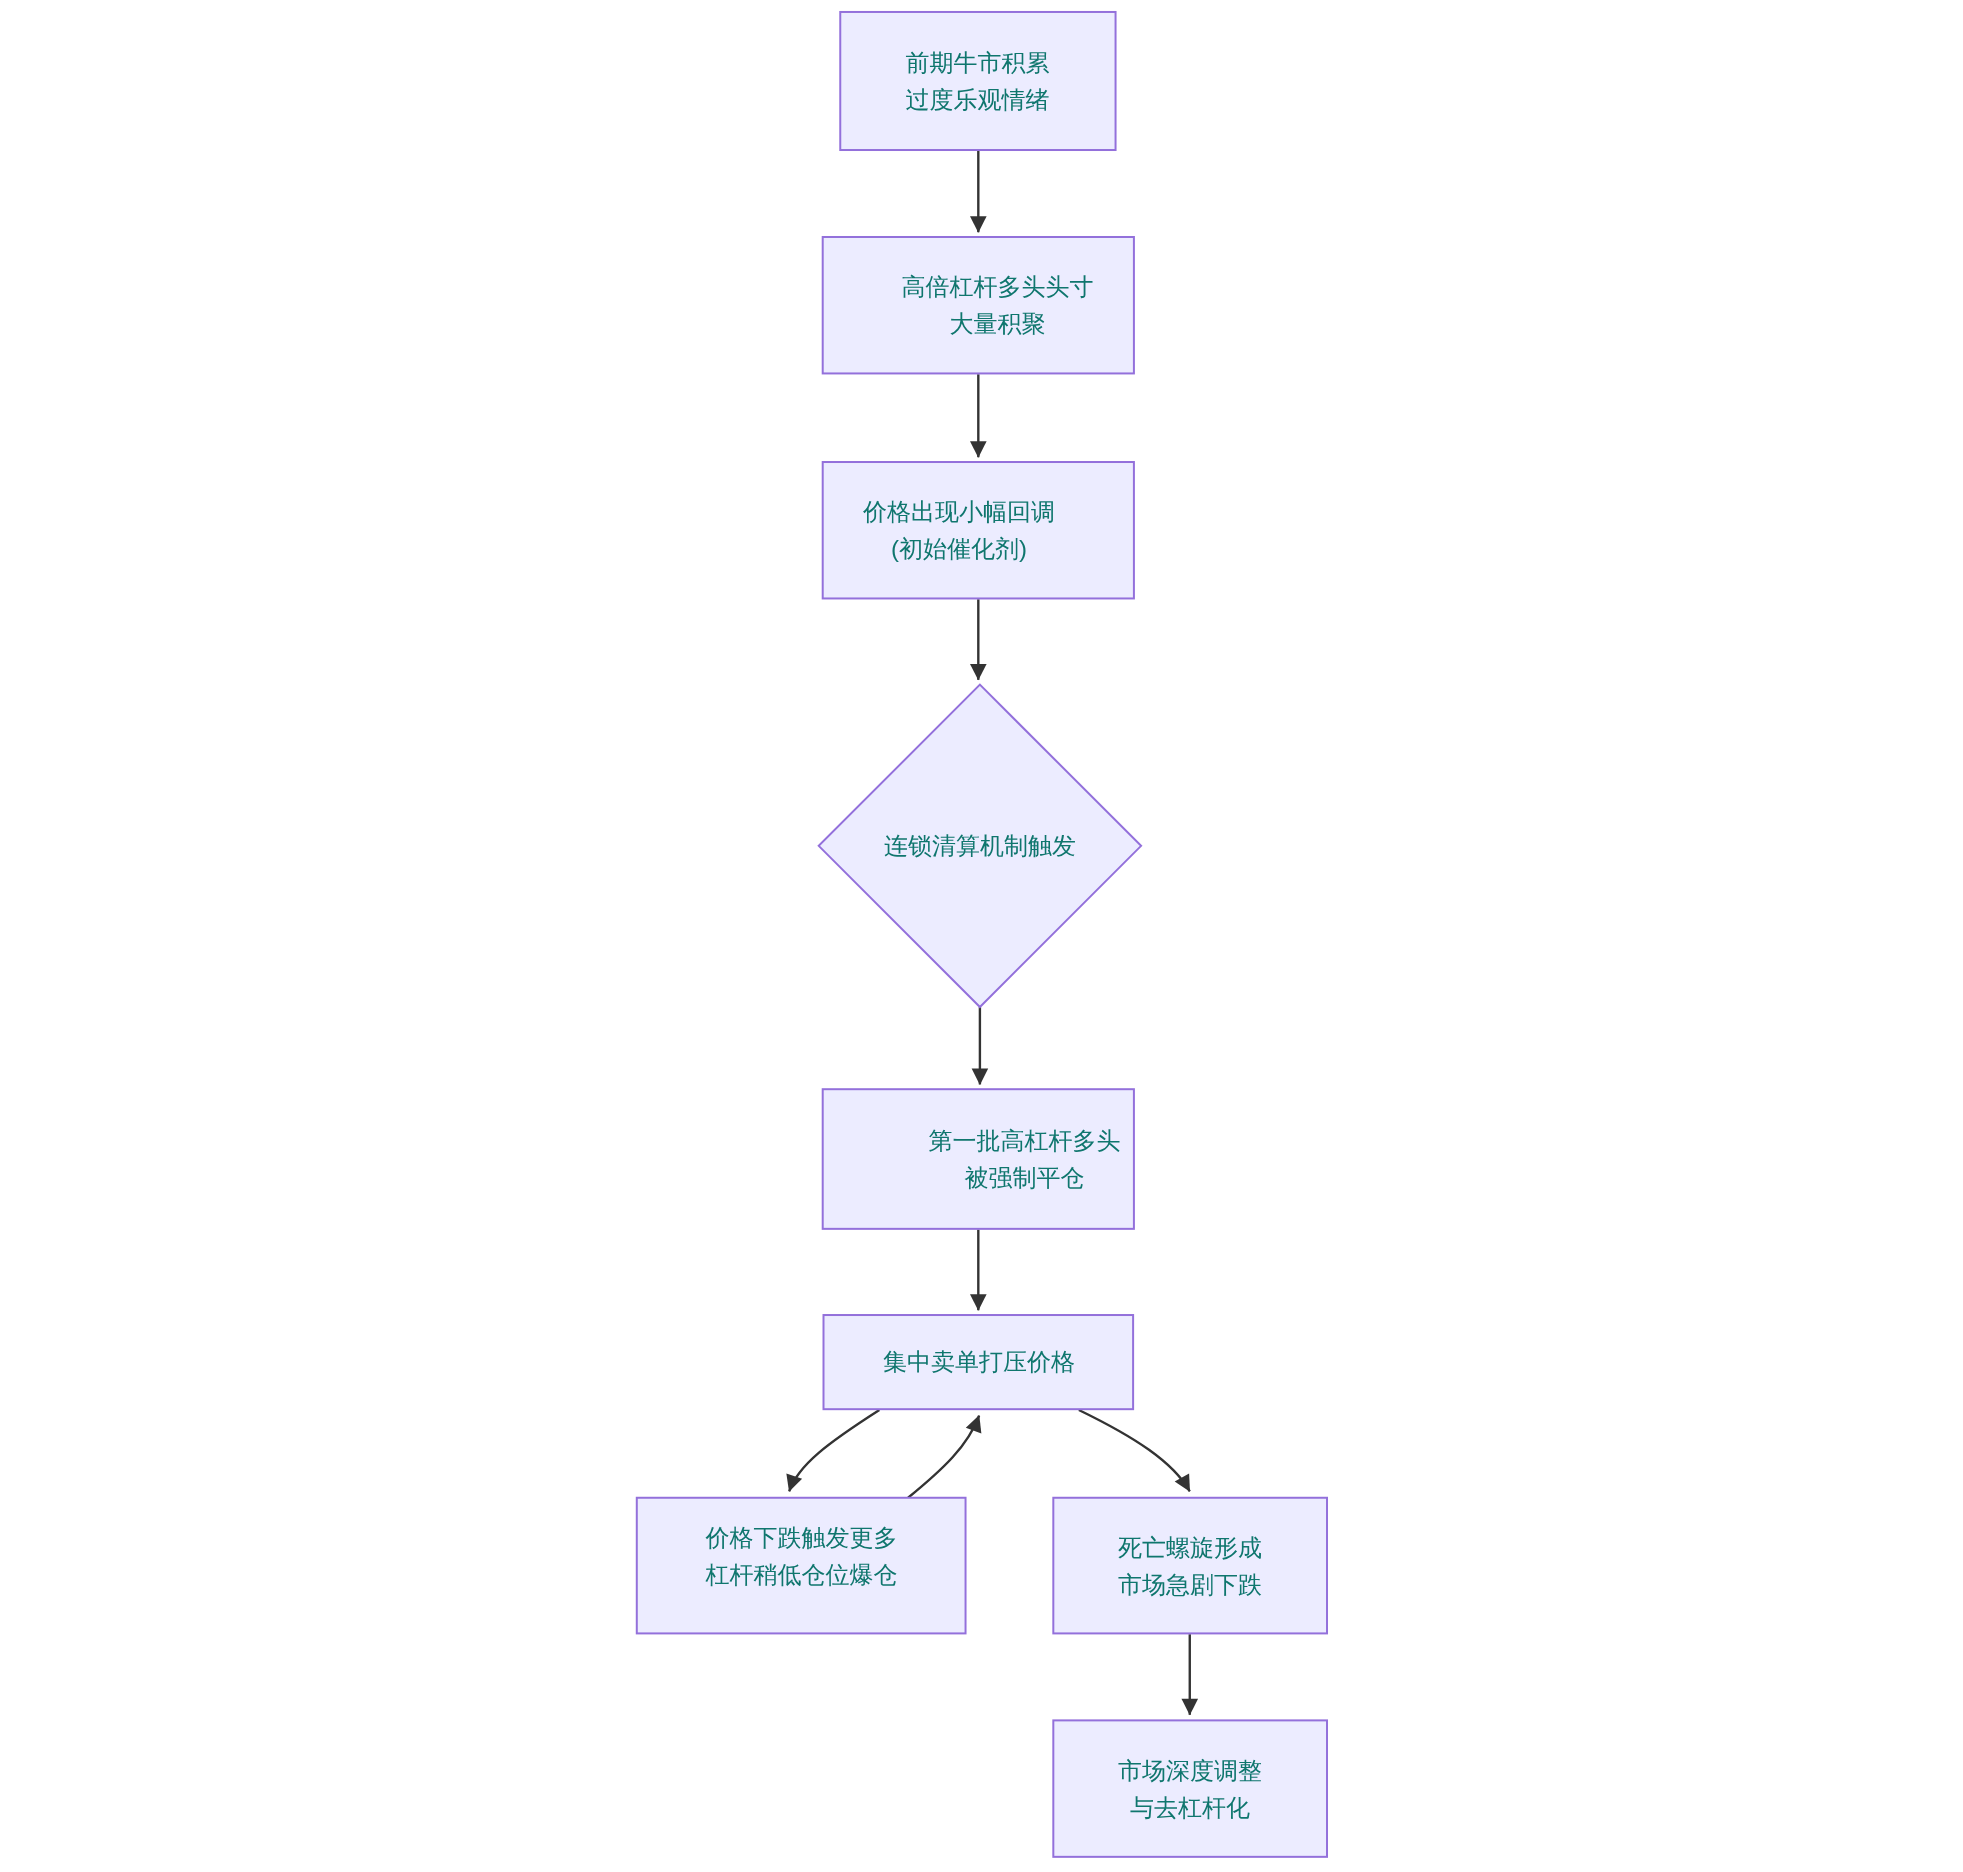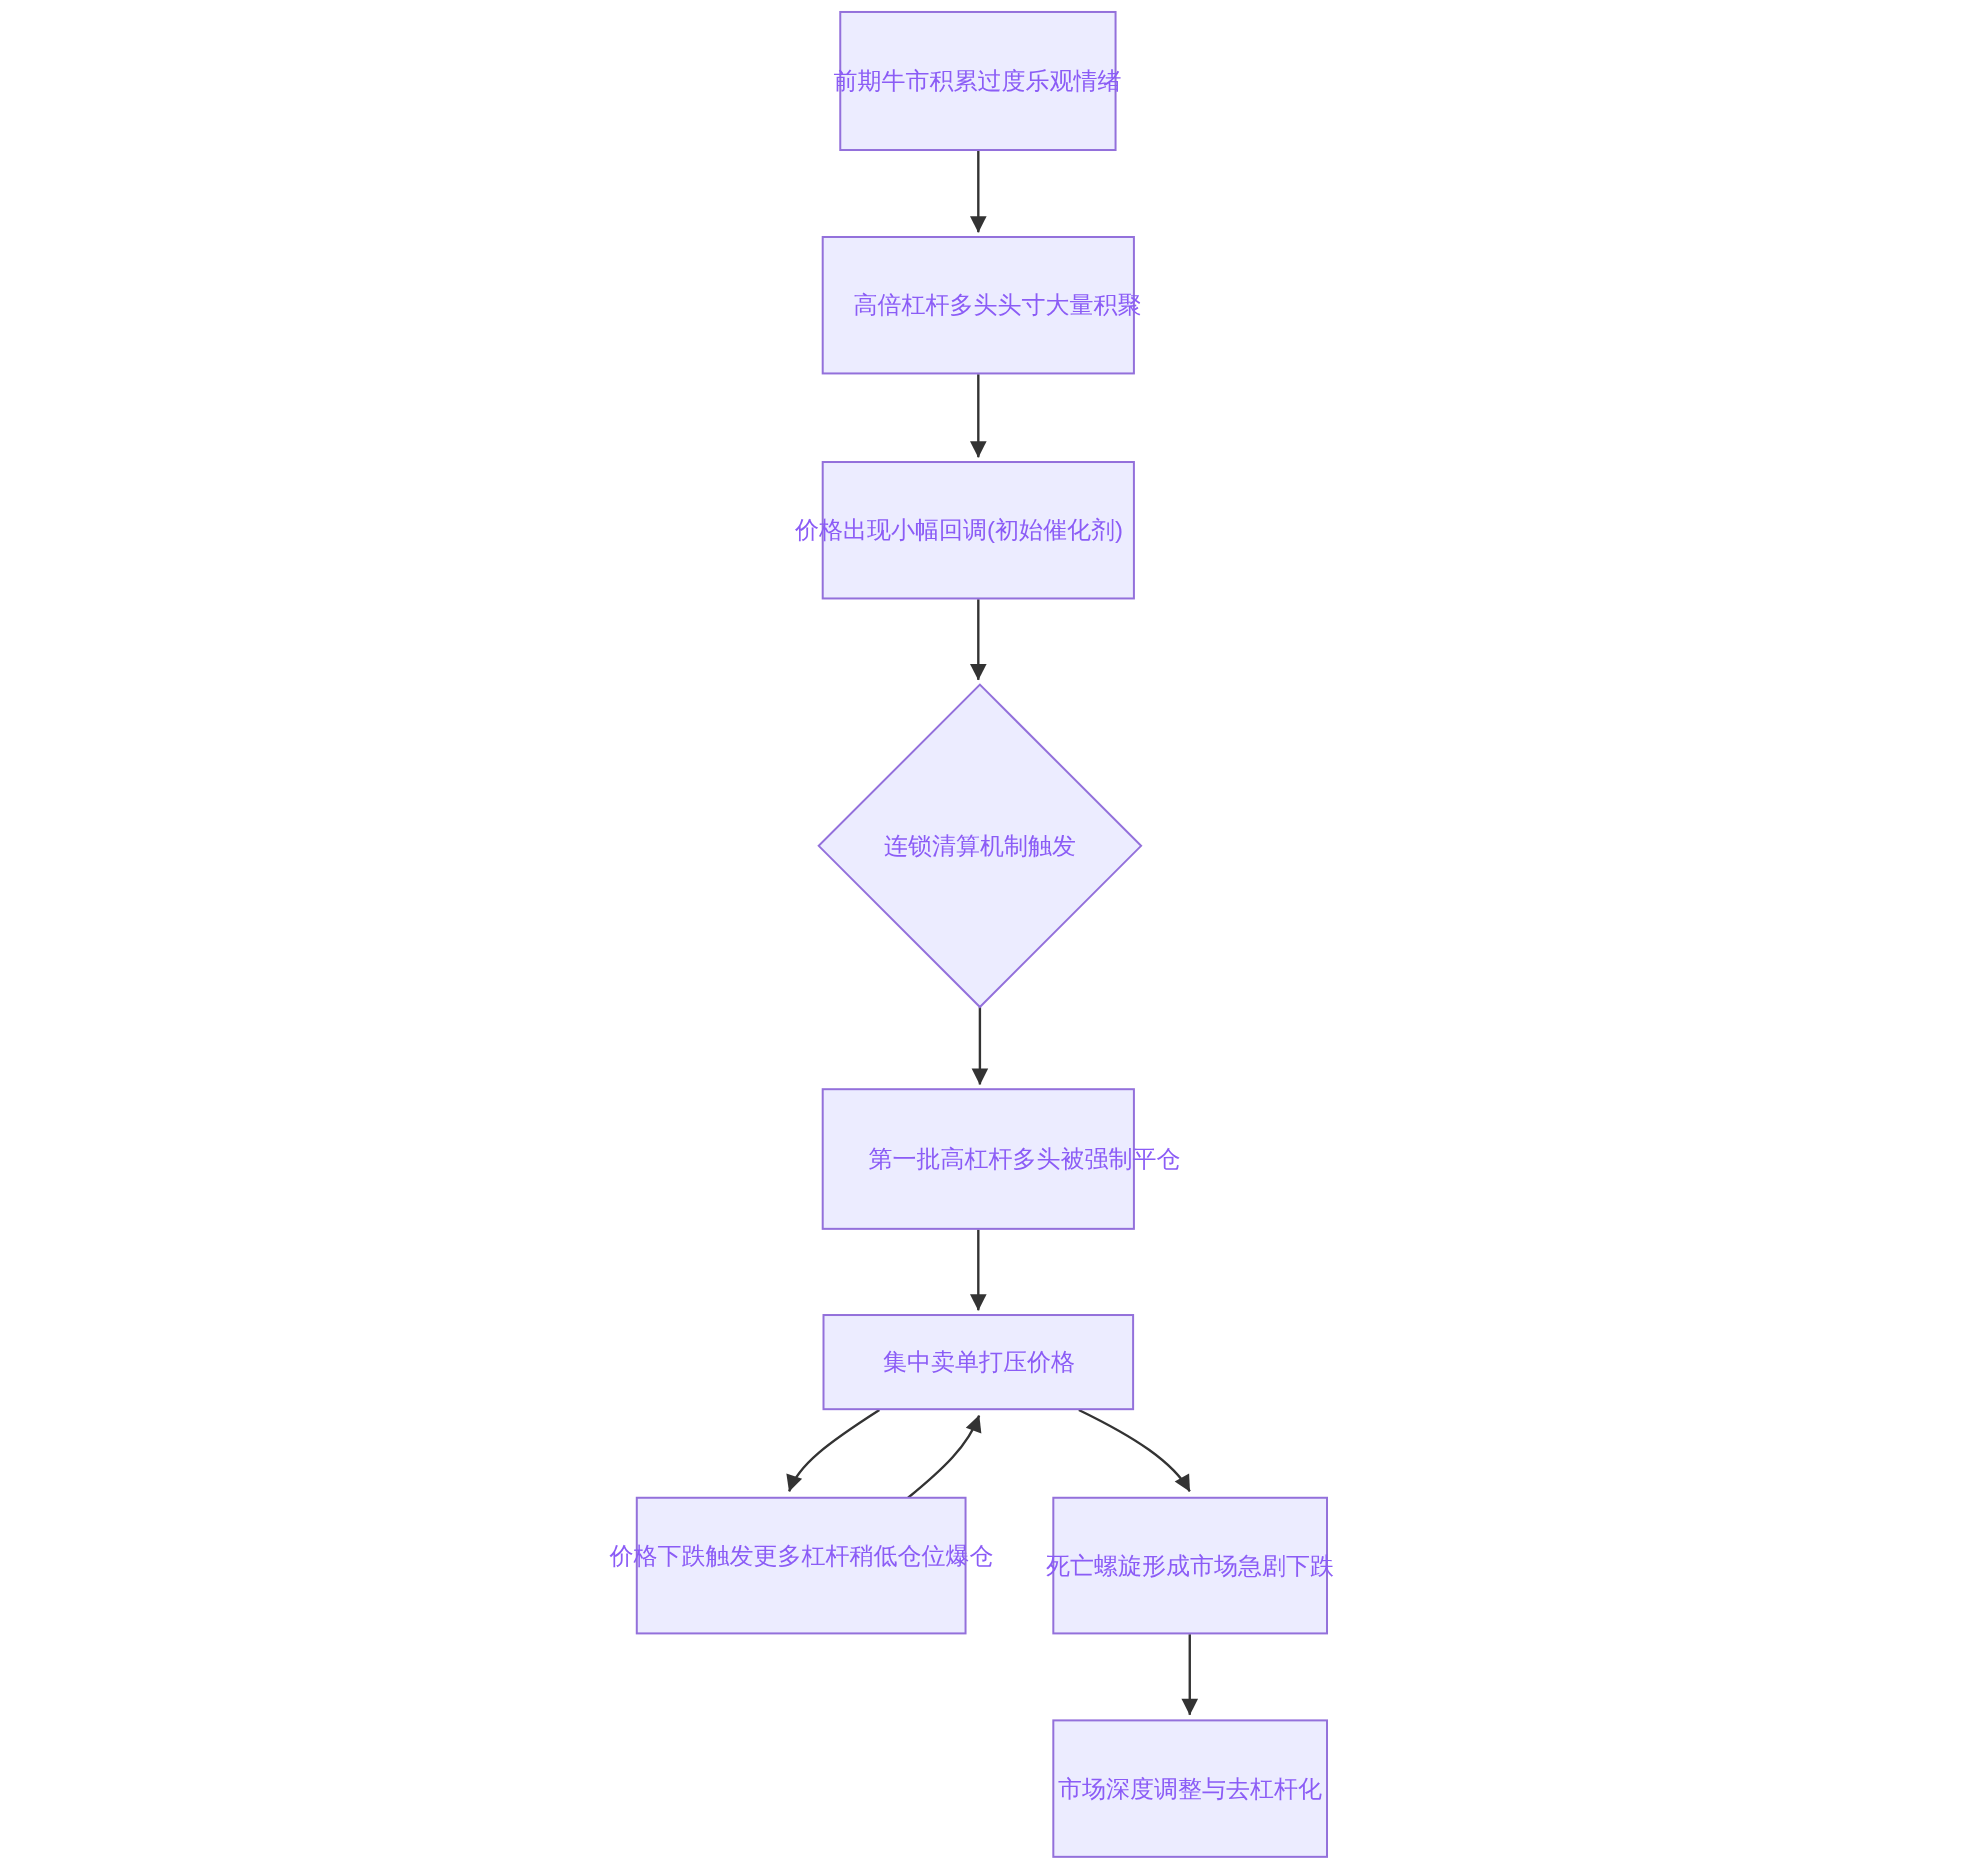--- a/index.html
+++ b/index.html
@@ -18,24 +18,25 @@
   svg.diagram-layer {
     position: absolute;
     left: 0;
     top: 0;
     width: 1963px;
     height: 1872px;
   }
   .node-label {
     position: absolute;
     display: flex;
+    flex-direction: column;
     align-items: center;
     justify-content: center;
     text-align: center;
-    color: #8b5cf6;
+    color: #0f766e;
     font-size: 24px;
     line-height: 1.55;
     pointer-events: none;
     white-space: nowrap;
   }
 </style>
 </head>
 <body>
 
 <div class="canvas">

